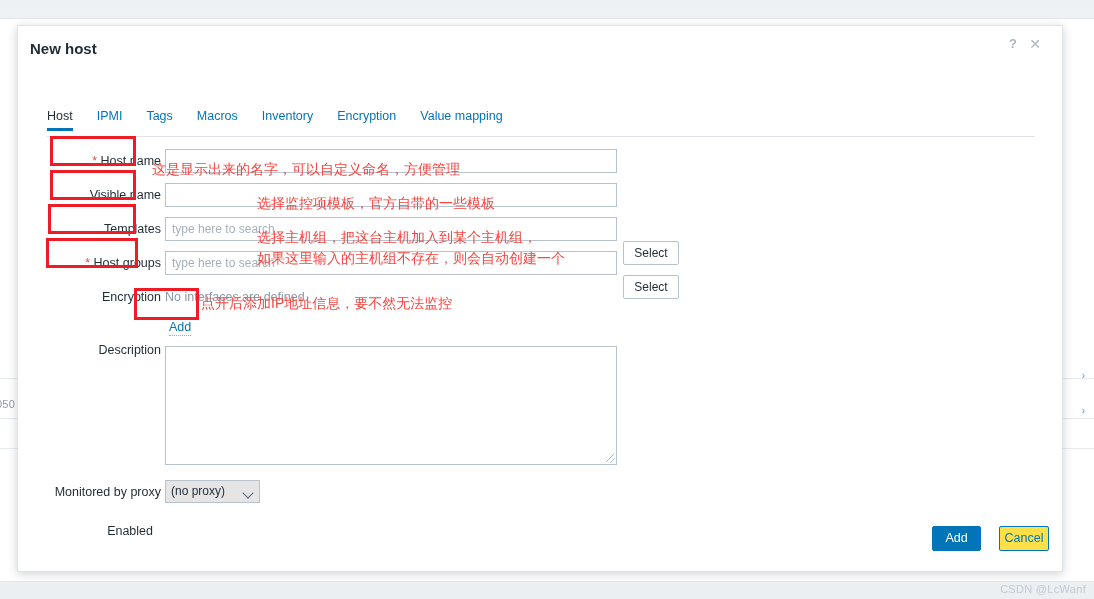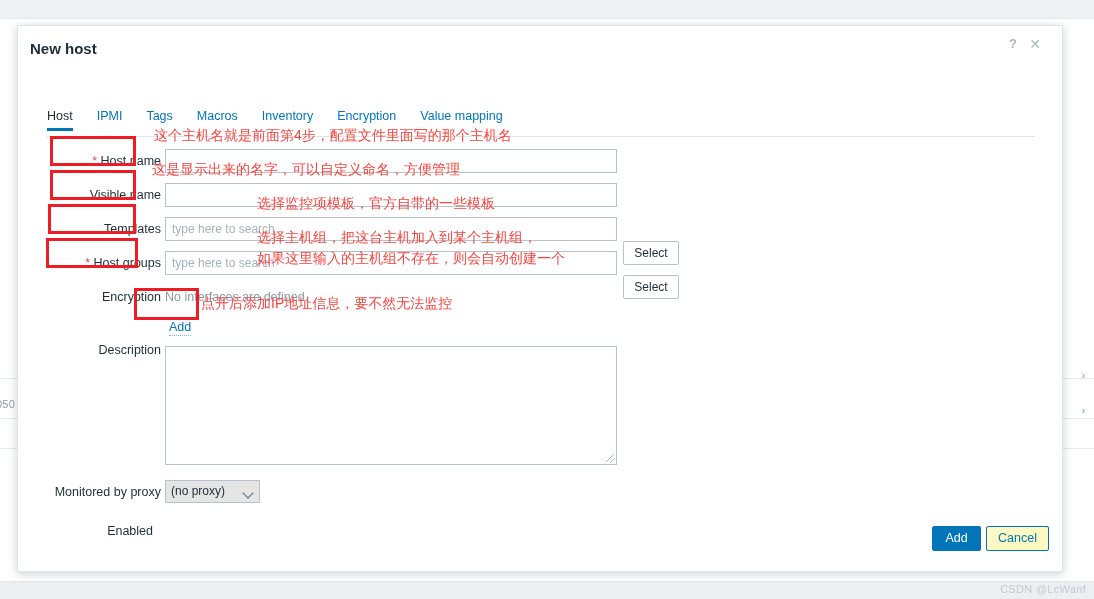--- a/index.html
+++ b/index.html
@@ -245,22 +245,22 @@
   }
   #btn-add {
     right: 81px;
     width: 49px;
     background: #0275b8;
     border: 1px solid #0275b8;
     color: #fff;
   }
   #btn-cancel {
     right: 13px;
-    width: 63px;
-    background: #fef9c3;
+    width: 50px;
+    background: #fde047;
     border: 1px solid #0275b8;
     color: #0275b8;
   }
 
   
   .redbox {
     position: absolute;
     border: 3px solid #ee1c25;
     box-sizing: border-box;
     pointer-events: none;
@@ -361,21 +361,20 @@
     <div class="fbtn" id="btn-add">Add</div>
     <div class="fbtn" id="btn-cancel">Cancel</div>
   </div>
 
   <div class="redbox" style="left:32px;  top:110px; width:86px;  height:30px;"></div>
   <div class="redbox" style="left:32px;  top:144px; width:86px;  height:30px;"></div>
   <div class="redbox" style="left:30px;  top:178px; width:88px;  height:30px;"></div>
   <div class="redbox" style="left:28px;  top:212px; width:92px;  height:30px;"></div>
   <div class="redbox" style="left:116px; top:262px; width:65px;  height:32px;"></div>
 
-  <div class="redtext" style="left:136px; top:100px;">这个主机名就是前面第4步，配置文件里面写的那个主机名</div>
   <div class="redtext" style="left:134px; top:134px;">这是显示出来的名字，可以自定义命名，方便管理</div>
   <div class="redtext" style="left:239px; top:168px;">选择监控项模板，官方自带的一些模板</div>
   <div class="redtext" style="left:239px; top:202px;">选择主机组，把这台主机加入到某个主机组，</div>
   <div class="redtext" style="left:239px; top:223px;">如果这里输入的主机组不存在，则会自动创建一个</div>
   <div class="redtext" style="left:183px; top:268px;">点开后添加IP地址信息，要不然无法监控</div>
 
 </div>
 
 <div id="watermark">CSDN @LcWanf</div>
 

